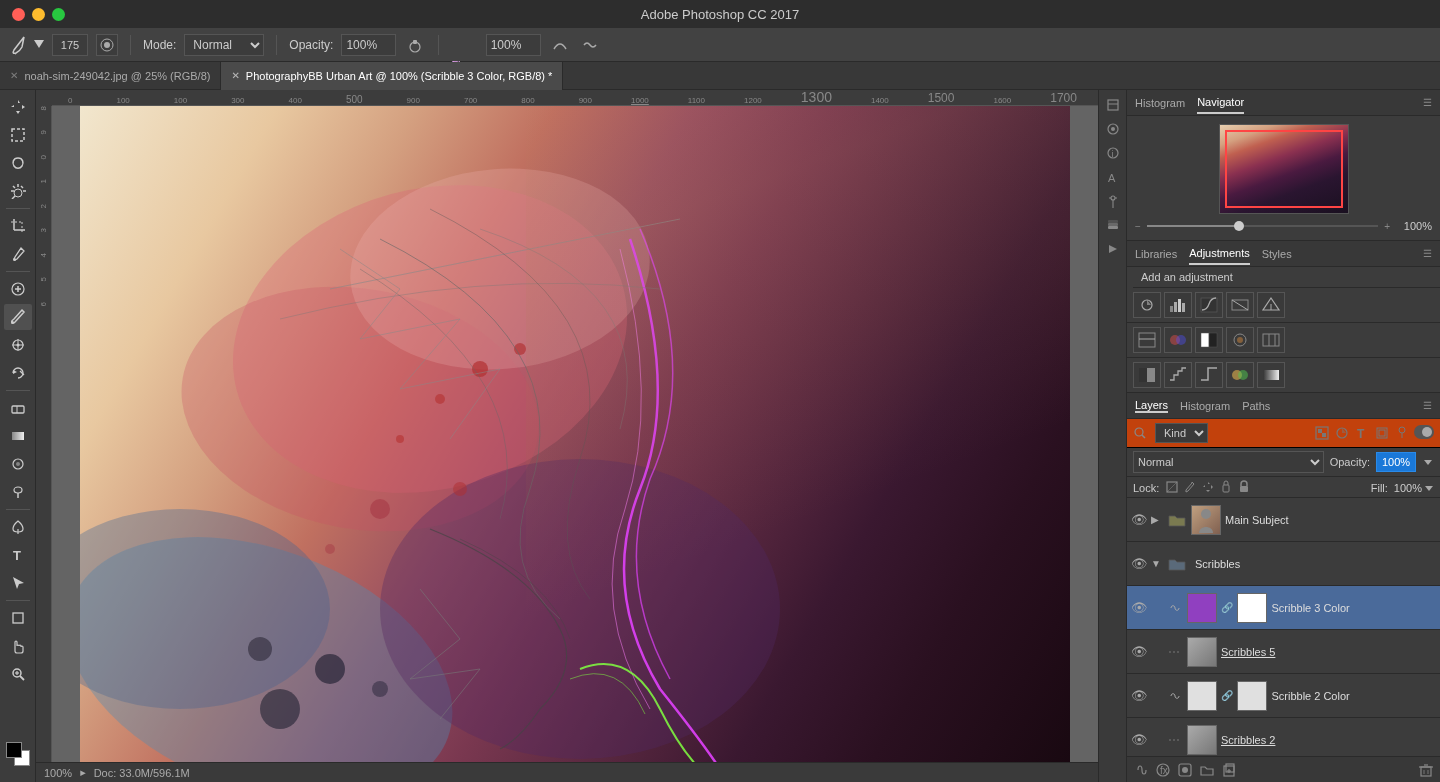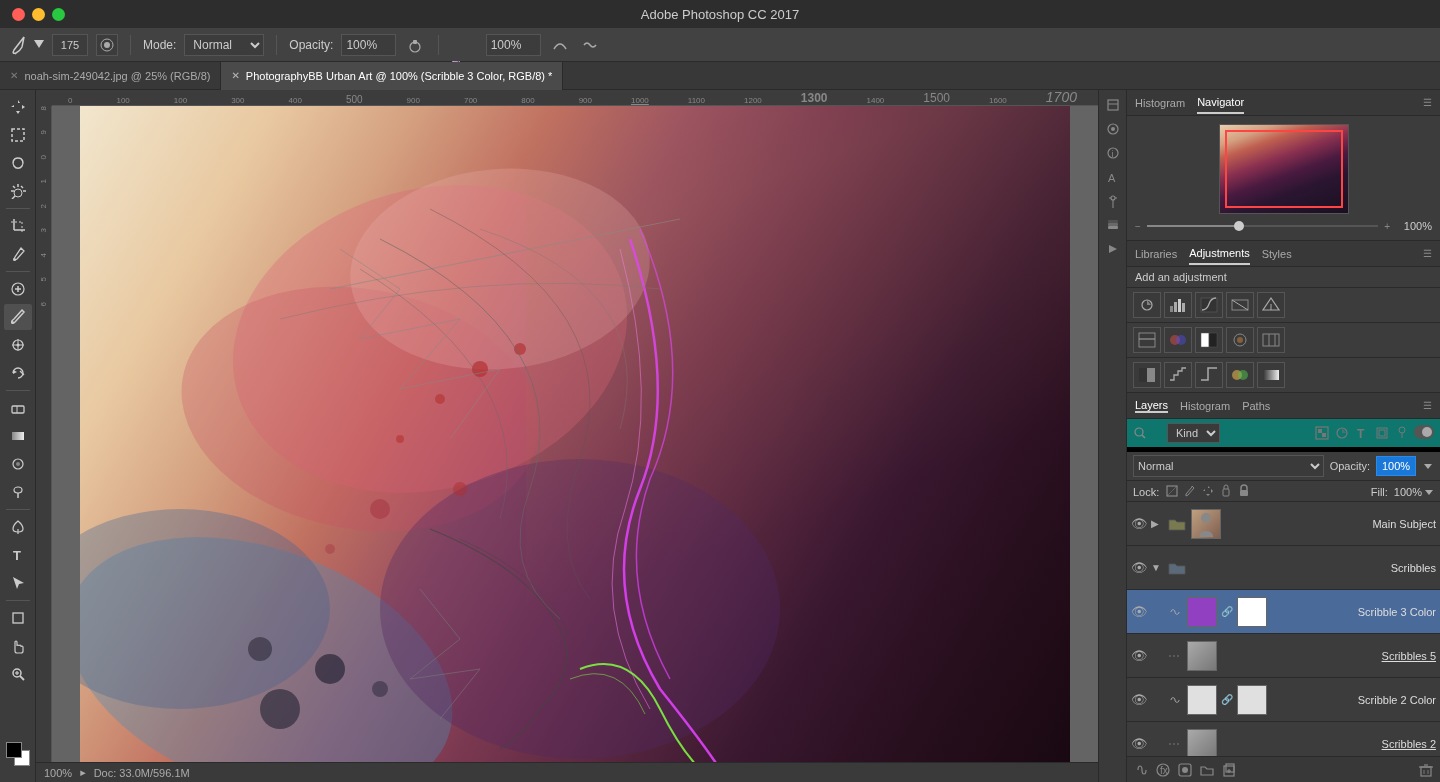--- a/index.html
+++ b/index.html
@@ -238,23 +238,23 @@
       gap: 12px;
       border-bottom: 1px solid #2a2a2a;
     }
     .layers-tab { font-size: 11px; color: #aaa; cursor: pointer; }
     .layers-tab.active { color: #fff; border-bottom: 2px solid #ccc; }
 
     .layers-filter {
       display: flex;
       align-items: center;
       padding: 4px 6px;
-      gap: 20px;
-      background: #0f766e;
-      border-bottom: 5px solid #000000;
+      gap: 8px;
+      background: #c2410c;
+      border-bottom: 1px solid #000000;
     }
     .filter-kind-select {
       background: #3a3a3a;
       border: 1px solid #555;
       color: #ccc;
       font-size: 11px;
       height: 20px;
       padding: 0 4px;
     }
     .filter-icons { display: flex; gap: 4px; margin-left: auto; }
@@ -312,21 +312,21 @@
       background: #555;
       overflow: hidden;
     }
     .layer-thumb-mask {
       width: 30px;
       height: 30px;
       border: 1px solid #666;
       flex-shrink: 0;
       background: #fff;
     }
-    .layer-name { font-size: 11px; color: #ddd; flex: 1; text-align: right; }
+    .layer-name { font-size: 11px; color: #ddd; flex: 1; }
     .layer-link { color: #888; font-size: 10px; }
     .adj-icon {
       width: 28px;
       height: 26px;
       display: flex;
       align-items: center;
       justify-content: center;
       cursor: pointer;
       color: #aaa;
       font-size: 14px;
@@ -622,25 +622,25 @@
           <span style="font-size:8px;color:#888;padding-left:40px;padding-right:4px;">300</span>
           <span style="font-size:8px;color:#888;padding-left:40px;padding-right:4px;">400</span>
           <span style="font-size:10px;color:#888;padding-left:40px;padding-right:4px;">500</span>
           <span style="font-size:8px;color:#888;padding-left:40px;padding-right:4px;">900</span>
           <span style="font-size:8px;color:#888;padding-left:40px;padding-right:4px;">700</span>
           <span style="font-size:8px;color:#888;padding-left:40px;padding-right:4px;">800</span>
           <span style="font-size:8px;color:#888;padding-left:40px;padding-right:4px;">900</span>
           <span style="font-size:8px;color:#888;padding-left:35px;padding-right:4px;text-decoration:underline;">1000</span>
           <span style="font-size:8px;color:#888;padding-left:35px;padding-right:4px;">1100</span>
           <span style="font-size:8px;color:#888;padding-left:35px;padding-right:4px;">1200</span>
-          <span style="font-size:12px;color:#888;padding-left:35px;padding-right:4px;font-weight:bold;">1300</span>
+          <span style="font-size:14px;color:#888;padding-left:35px;padding-right:4px;">1300</span>
           <span style="font-size:8px;color:#888;padding-left:35px;padding-right:4px;">1400</span>
           <span style="font-size:12px;color:#888;padding-left:35px;padding-right:4px;">1500</span>
           <span style="font-size:8px;color:#888;padding-left:35px;padding-right:4px;">1600</span>
-          <span style="font-size:14px;color:#888;padding-left:35px;padding-right:4px;font-style:italic;">1700</span>
+          <span style="font-size:12px;color:#888;padding-left:35px;padding-right:4px;">1700</span>
         </div>
       </div>
 
       <div class="ruler-left">
         <span style="font-size:8px;color:#888;writing-mode:vertical-rl;transform:rotate(180deg);line-height:1;">8</span>
         <span style="font-size:8px;color:#888;writing-mode:vertical-rl;transform:rotate(180deg);line-height:1;margin-top:20px;">9</span>
         <span style="font-size:8px;color:#888;writing-mode:vertical-rl;transform:rotate(180deg);line-height:1;margin-top:20px;">0</span>
         <span style="font-size:8px;color:#888;writing-mode:vertical-rl;transform:rotate(180deg);line-height:1;margin-top:20px;">1</span>
         <span style="font-size:8px;color:#888;writing-mode:vertical-rl;transform:rotate(180deg);line-height:1;margin-top:20px;">2</span>
         <span style="font-size:8px;color:#888;writing-mode:vertical-rl;transform:rotate(180deg);line-height:1;margin-top:20px;">3</span>
@@ -792,21 +792,21 @@
       </div>
     </div>
 
     <div class="middle-panel">
       <div class="panel-tabs">
         <span class="panel-tab">Libraries</span>
         <span class="panel-tab active">Adjustments</span>
         <span class="panel-tab">Styles</span>
         <span class="panel-menu-icon">☰</span>
       </div>
-      <div style="padding:4px 8px;font-size:11px;color:#ccc;border-bottom:1px solid #2a2a2a;">
+      <div style="padding:4px 8px;font-size:11px;color:#ccc;border-bottom:1px solid #2a2a2a;margin-left:6px;">
         <span>Add an adjustment</span>
       </div>
 
       <div style="display:flex;padding:4px 6px;gap:3px;border-bottom:1px solid #2a2a2a;">
 
         <div class="adj-icon">
           <svg width="20" height="18">
             <circle cx="10" cy="9" r="5" fill="none" stroke="#aaa" stroke-width="1.2"></circle>
             <path d="M10 4 L10 9 L14 9" fill="rgba(200,200,200,0.5)" stroke="none"></path>
           </svg>

